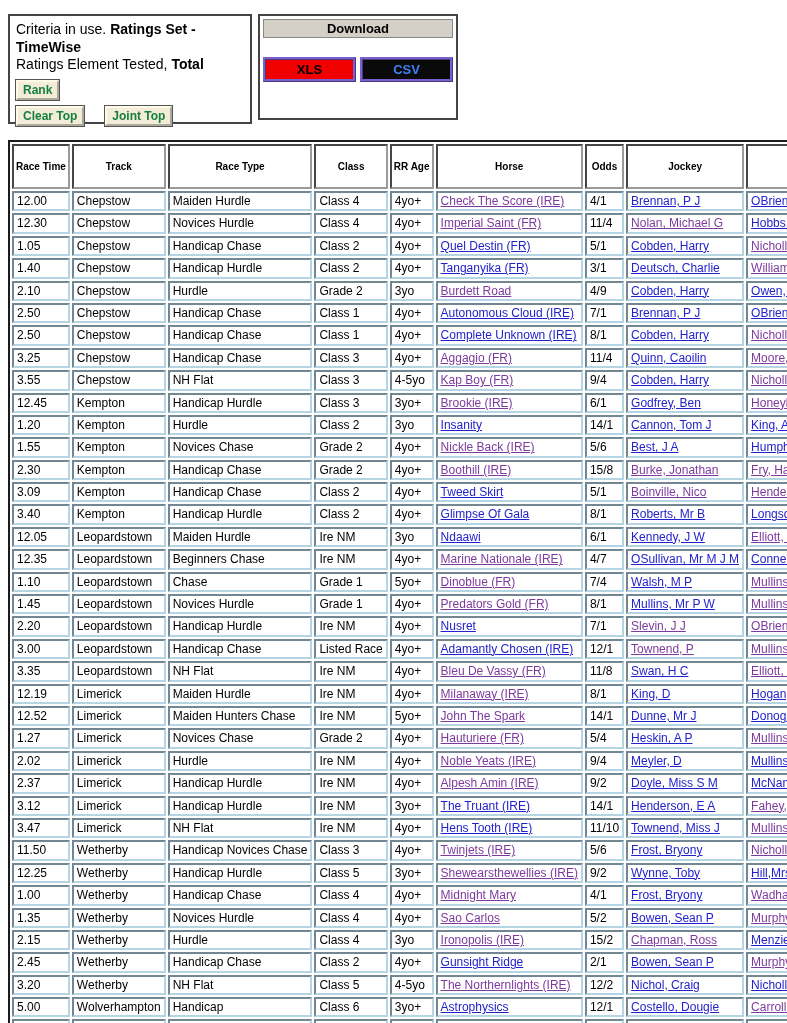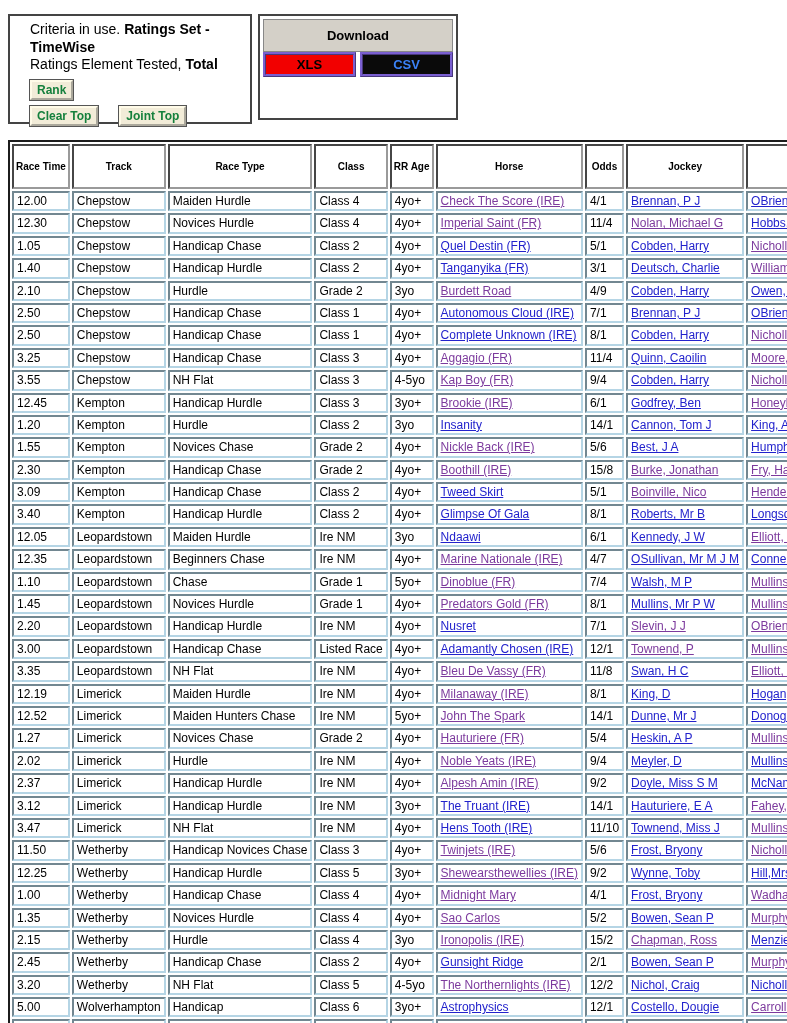--- a/index.html
+++ b/index.html
@@ -16,21 +16,21 @@
   }
   html,body{margin:0;padding:0;background:#ffffff;}
   body{font-family:"Liberation Sans",sans-serif;color:#000;width:787px;}
   .page{padding:8px;}
 
   
   .top-area{display:flex;align-items:flex-start;gap:6px;margin:6px 0 16px 0;}
   .criteria-box{
     border:2px solid #444;
     width:244px;height:110px;
-    padding:5px 20px;
+    padding:5px 6px;
     box-sizing:border-box;
     font-size:14px;line-height:1.25;
   }
   .criteria-box b{font-weight:bold;}
   .btn-row{margin-top:6px;}
   .ui-btn{
     font-family:"Liberation Sans",sans-serif;
     font-size:12px;font-weight:bold;color:#15803d;
     background:var(--button-bg);
     border:2px outset #fffbe8;
@@ -41,21 +41,21 @@
   .download-box{
     border:2px solid #444;
     width:200px;height:106px;
     box-sizing:border-box;
     padding:3px;
   }
   .download-header{
     background:var(--download-header-bg);
     border:1px solid #888;
     font-size:13px;font-weight:bold;text-align:center;
-    padding:8px 0;margin-bottom:0;
+    padding:1px 0;margin-bottom:19px;
   }
   .download-buttons{display:flex;gap:4px;}
   .dl-btn{
     flex:1;
     font-family:"Liberation Sans",sans-serif;
     font-size:13px;font-weight:bold;text-align:center;
     border:3px ridge var(--dl-btn-border);
     padding:2px 8px;cursor:pointer;
   }
   .dl-xls{background:var(--xls-bg);color:#000;}
@@ -440,21 +440,21 @@
           <td><a class="cell-link b">McNamara, E</a></td>
         </tr>
         <tr>
           <td>3.12</td>
           <td>Limerick</td>
           <td>Handicap Hurdle</td>
           <td>Ire NM</td>
           <td>3yo+</td>
           <td><a class="cell-link b">The Truant (IRE)</a></td>
           <td>14/1</td>
-          <td><a class="cell-link b">Hauturiere, E A</a></td>
+          <td><a class="cell-link b">Henderson, E A</a></td>
           <td><a class="cell-link v">Fahey, Peter</a></td>
         </tr>
         <tr>
           <td>3.47</td>
           <td>Limerick</td>
           <td>NH Flat</td>
           <td>Ire NM</td>
           <td>4yo+</td>
           <td><a class="cell-link b">Hens Tooth (IRE)</a></td>
           <td>11/10</td>

